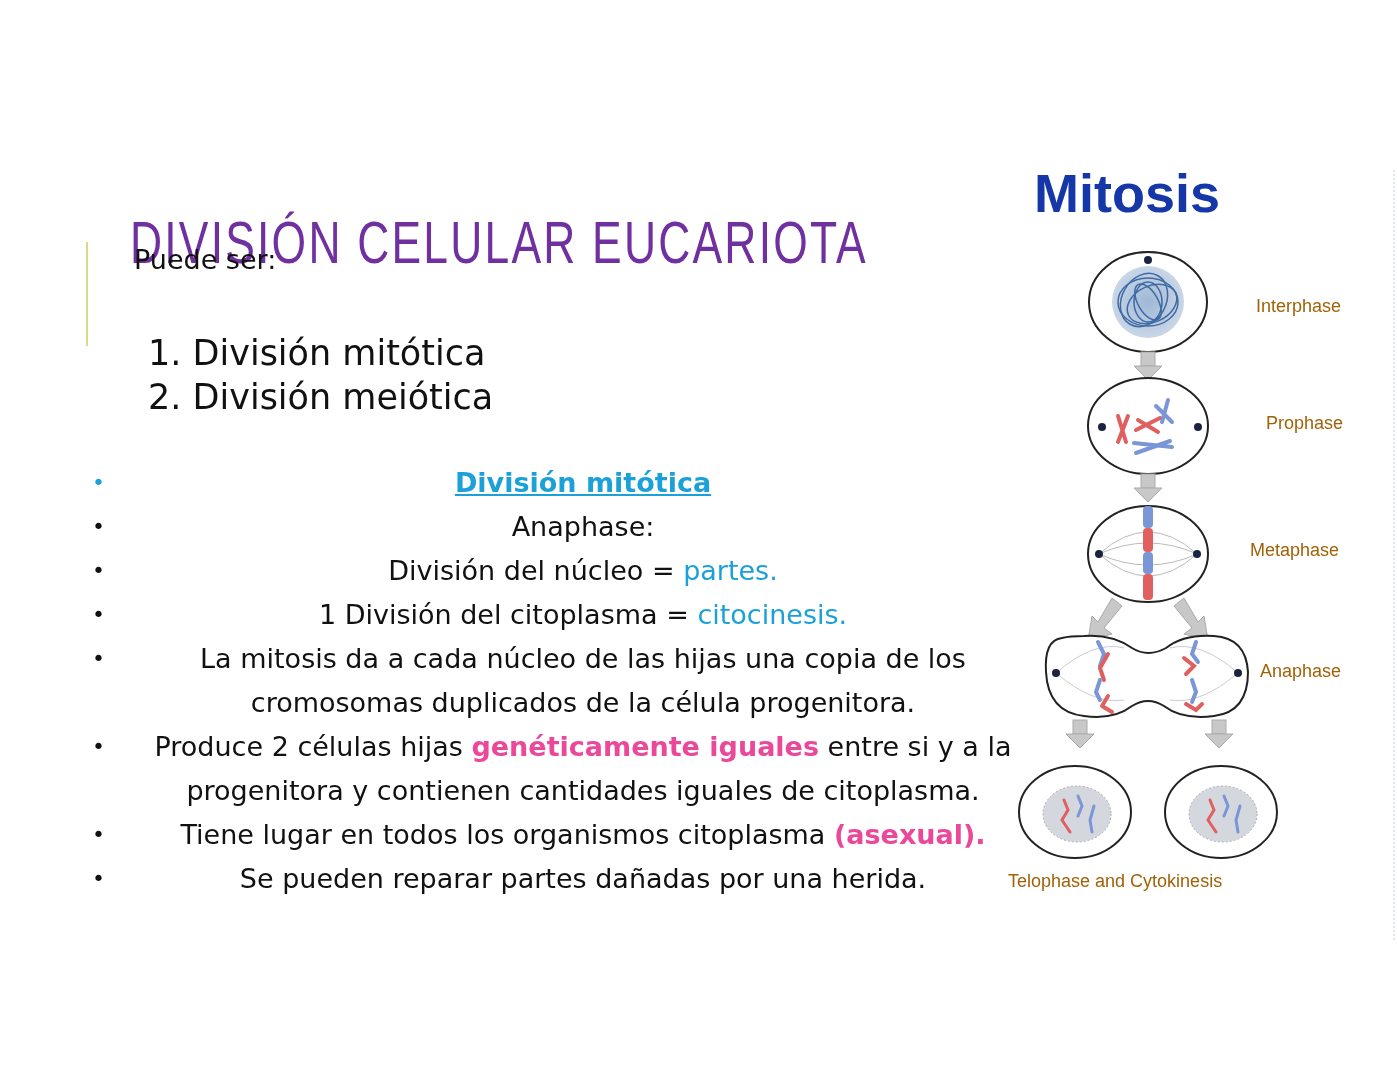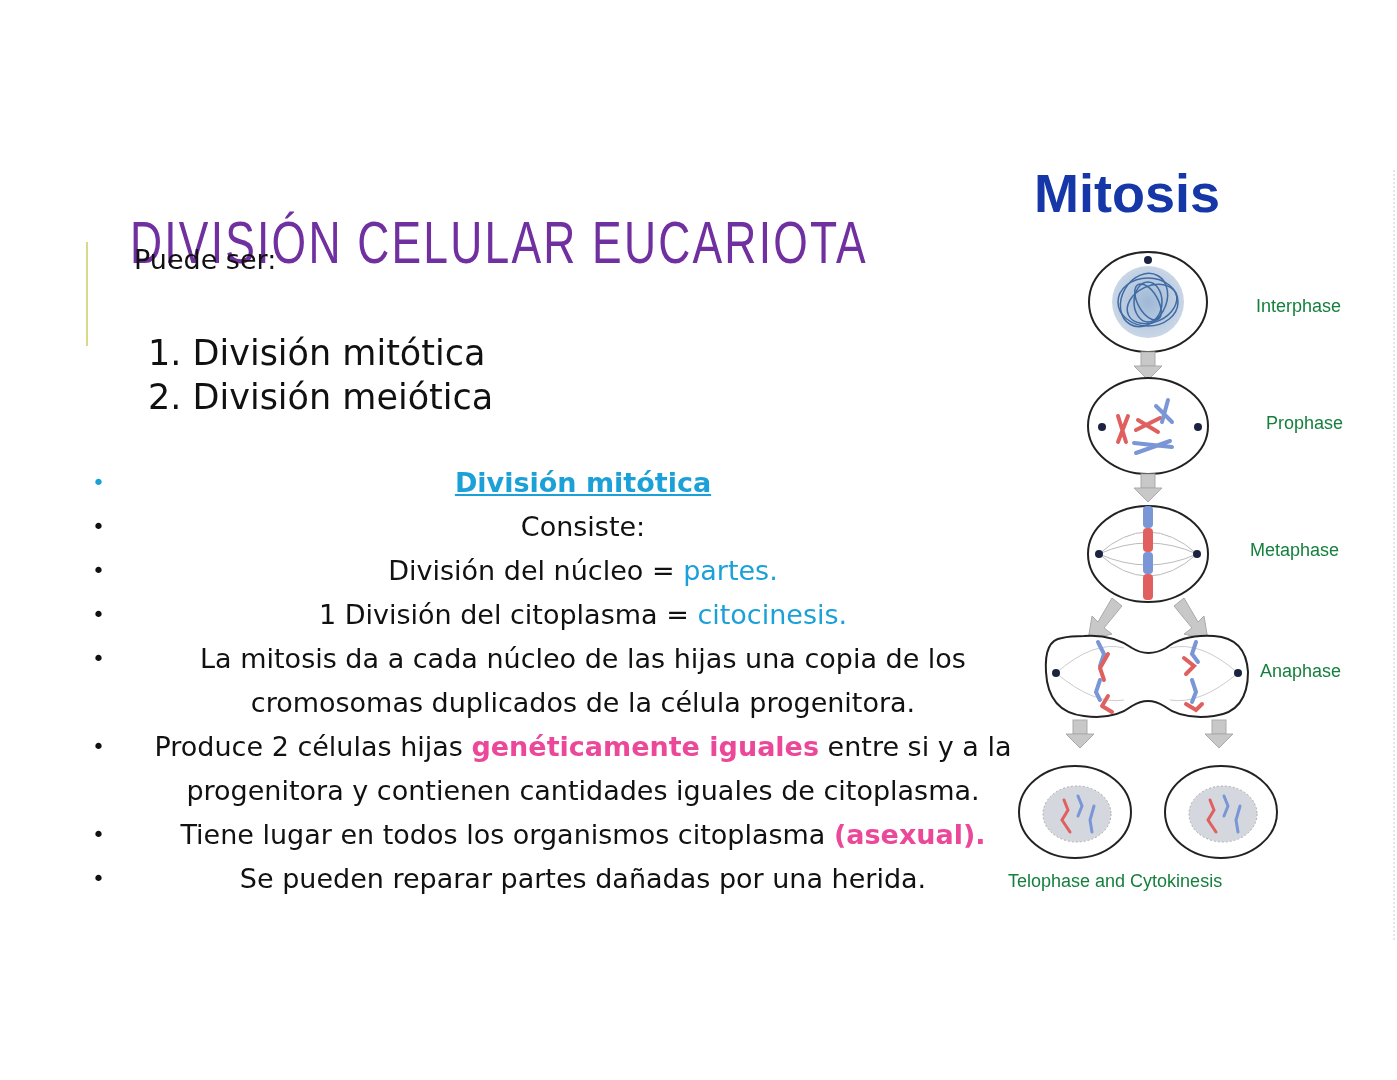--- a/index.html
+++ b/index.html
@@ -17,21 +17,21 @@
     .bullets { position: absolute; left: 92px; top: 461px; font-size: 27px; line-height: 44px; width: 940px; }
     .bullet { display: flex; }
     .bullet .dot { width: 42px; flex: none; font-size: 22px; }
     .bullet .txt { flex: 1; text-align: center; }
     .cyan { color: #1ba1d8; }
     .cyan-bold { color: #1ba1d8; font-weight: bold; text-decoration: underline; }
     .orange { color: #ec4899; font-weight: bold; }
     .dot.cyan { color: #1ba1d8; }
     .figure { position: absolute; left: 1004px; top: 160px; width: 360px; height: 740px; }
     .fig-title { position: absolute; left: 30px; top: 2px; font-family: "Liberation Sans", sans-serif; font-size: 54px; color: #1637a8; font-weight: bold; }
-    .phase-label { position: absolute; font-family: "Liberation Sans", sans-serif; font-size: 18px; color: #15803d; }
+    .phase-label { position: absolute; font-family: "Liberation Sans", sans-serif; font-size: 18px; color: #a16207; }
     .side-line { position: absolute; right: 2px; top: 170px; width: 2px; height: 770px; border-right: 2px dotted #dde8ee; }
   </style>
 </head>
 <body>
 
 <div>
   <div class="accent-bar"></div>
   <h1 class="title">DIVISIÓN CELULAR EUCARIOTA</h1>
 
   <div class="intro">Puede ser:</div>
@@ -41,21 +41,21 @@
     <div>2. División meiótica</div>
   </div>
 
   <div class="bullets">
     <div class="bullet">
       <span class="dot cyan">•</span>
       <span class="txt"><span class="cyan-bold">División mitótica</span></span>
     </div>
     <div class="bullet">
       <span class="dot">•</span>
-      <span class="txt">Consiste:</span>
+      <span class="txt">Anaphase:</span>
     </div>
     <div class="bullet">
       <span class="dot">•</span>
       <span class="txt"><span>División del núcleo = </span><span class="cyan">partes.</span></span>
     </div>
     <div class="bullet">
       <span class="dot">•</span>
       <span class="txt"><span>1 División del citoplasma = </span><span class="cyan">citocinesis.</span></span>
     </div>
     <div class="bullet">

